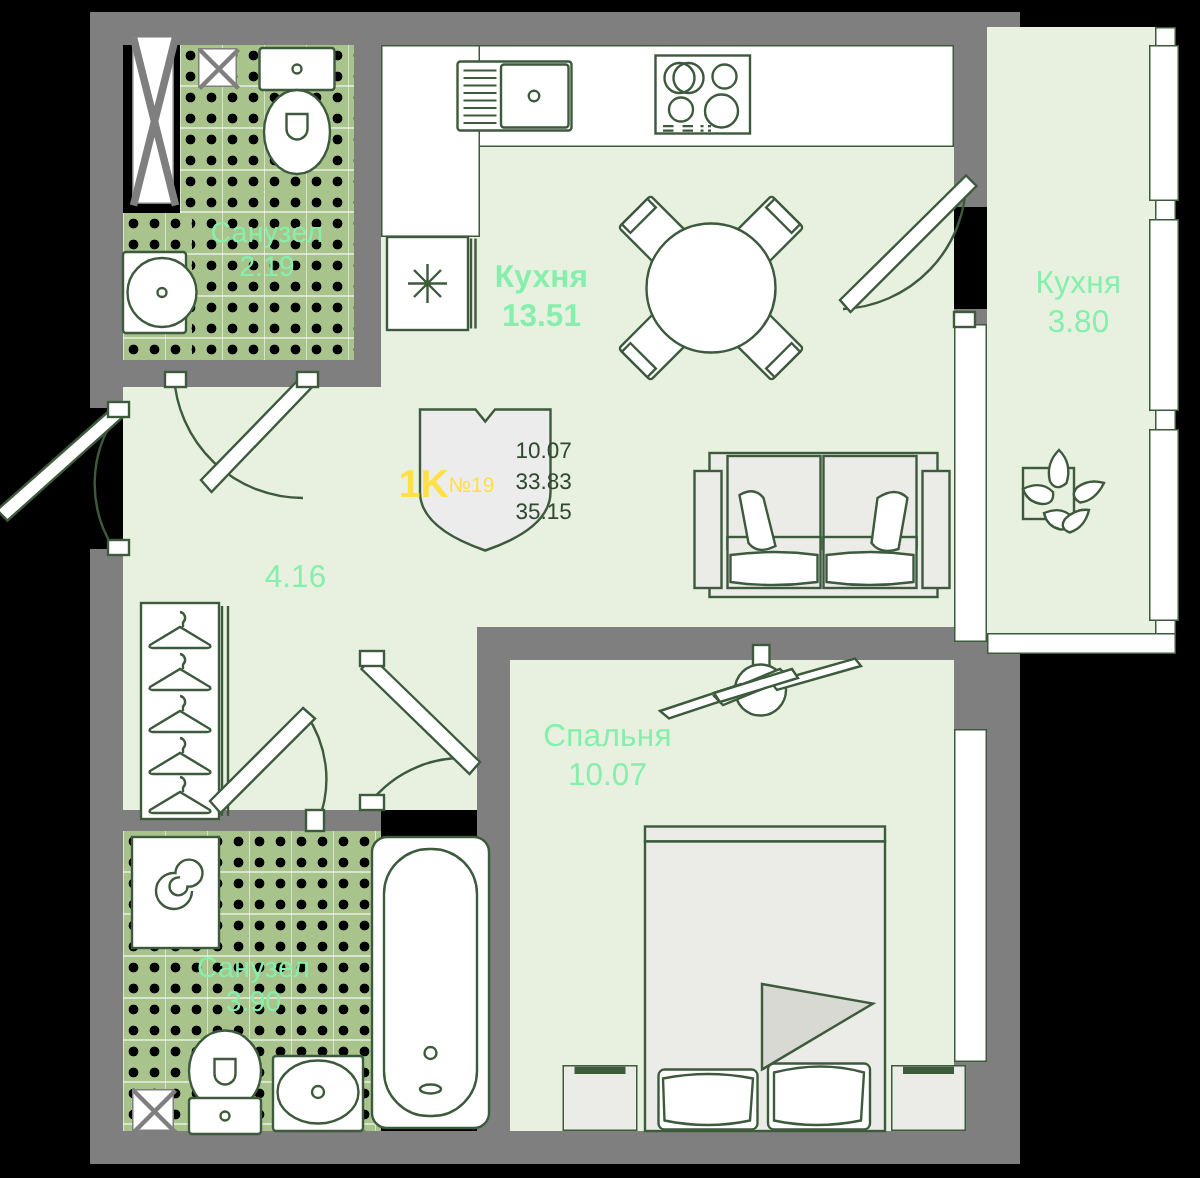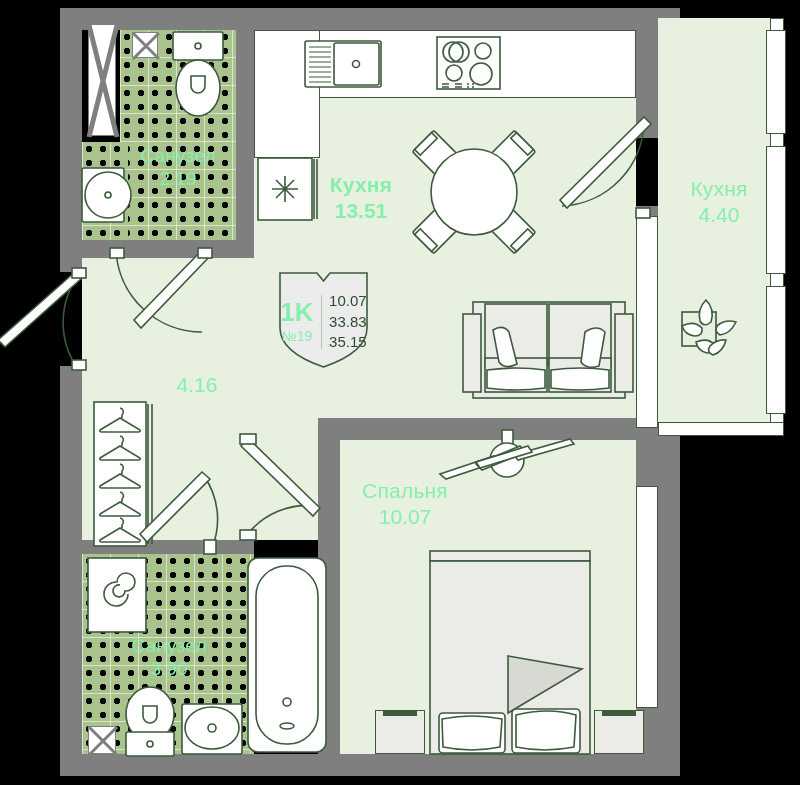--- a/index.html
+++ b/index.html
@@ -32,21 +32,21 @@
   .st{fill:none;stroke:#3d5a3d;stroke-width:1.6;}
   .st2{fill:#fff;stroke:#3d5a3d;stroke-width:1.6;}
   .stg{fill:#ebebe8;stroke:#3d5a3d;stroke-width:1.6;}
   .stt{fill:#d9d9d4;stroke:#3d5a3d;stroke-width:1.6;}
 
   
   #badge{position:absolute;left:279px;top:272px;width:89px;height:96px;}
   #badge .shape{width:100%;height:100%;}
   #badge .inner{position:absolute;inset:0;display:flex;align-items:center;
      justify-content:center;gap:7px;padding-top:4px;}
-  #badge .lft{display:flex;flex-direction:column;align-items:center;color:#86efac;}
+  #badge .lft{display:flex;flex-direction:row;align-items:center;color:#fde047;}
   #badge .k{font-size:26px;font-weight:700;line-height:1;}
   #badge .no{font-size:14px;line-height:1.3;margin-top:2px;}
   #badge .divider{width:1.5px;height:54px;background:#b9c4b2;}
   #badge .rgt{display:flex;flex-direction:column;color:#2f4a2f;font-size:15px;
      line-height:1.36;}
 </style>
 </head>
 <body>
 
 <div id="plan">
@@ -324,21 +324,21 @@
     <div class="ar" style="font-size:19px;text-align:center;">2.19</div>
   </div>
 
   <div class="lbl" style="left:306px;top:172px;width:110px;font-weight:bold;">
     <div class="nm">Кухня</div>
     <div class="ar">13.51</div>
   </div>
 
   <div class="lbl" style="left:664px;top:176px;width:110px;">
     <div class="nm">Кухня</div>
-    <div class="ar">4.40</div>
+    <div class="ar">3.80</div>
   </div>
 
   <div class="lbl" style="left:142px;top:372px;width:110px;">
     <div class="ar">4.16</div>
   </div>
 
   <div class="lbl" style="left:340px;top:478px;width:130px;">
     <div class="nm">Спальня</div>
     <div class="ar">10.07</div>
   </div>

